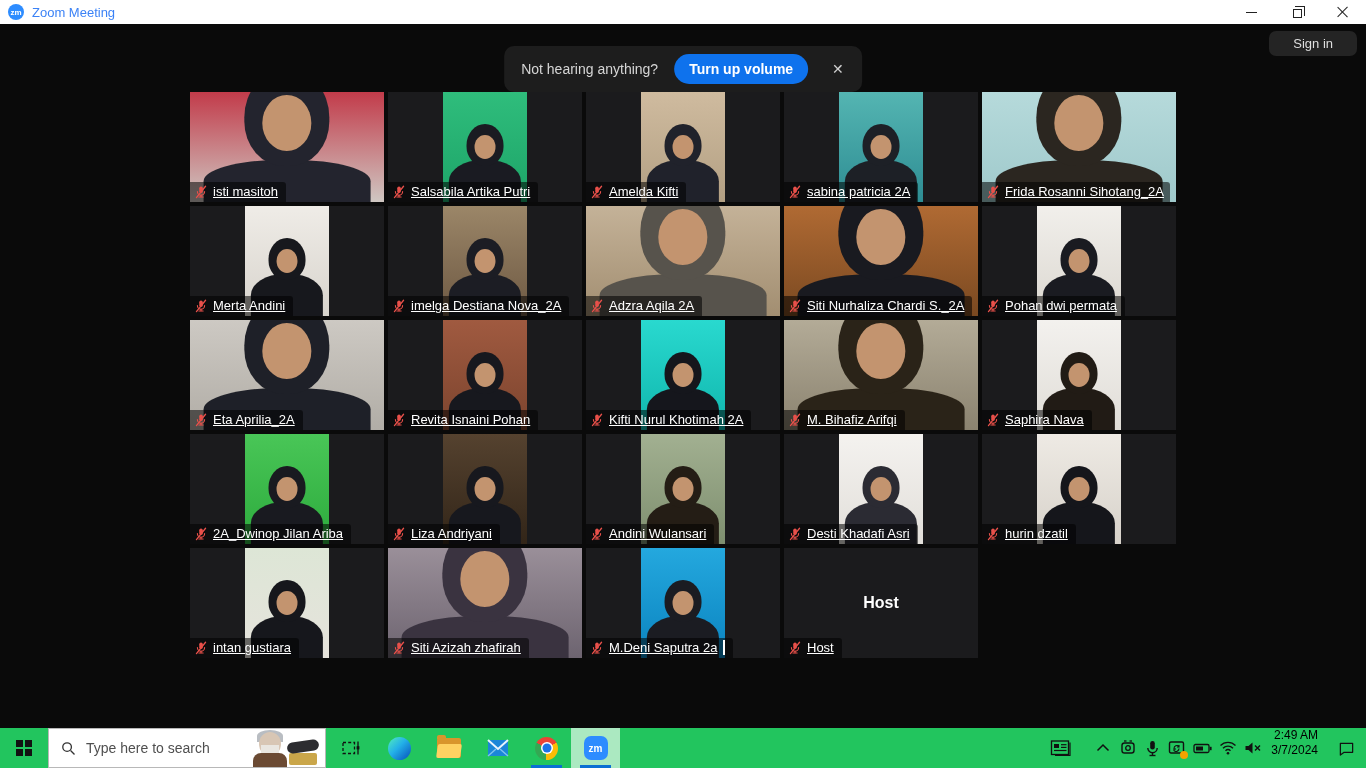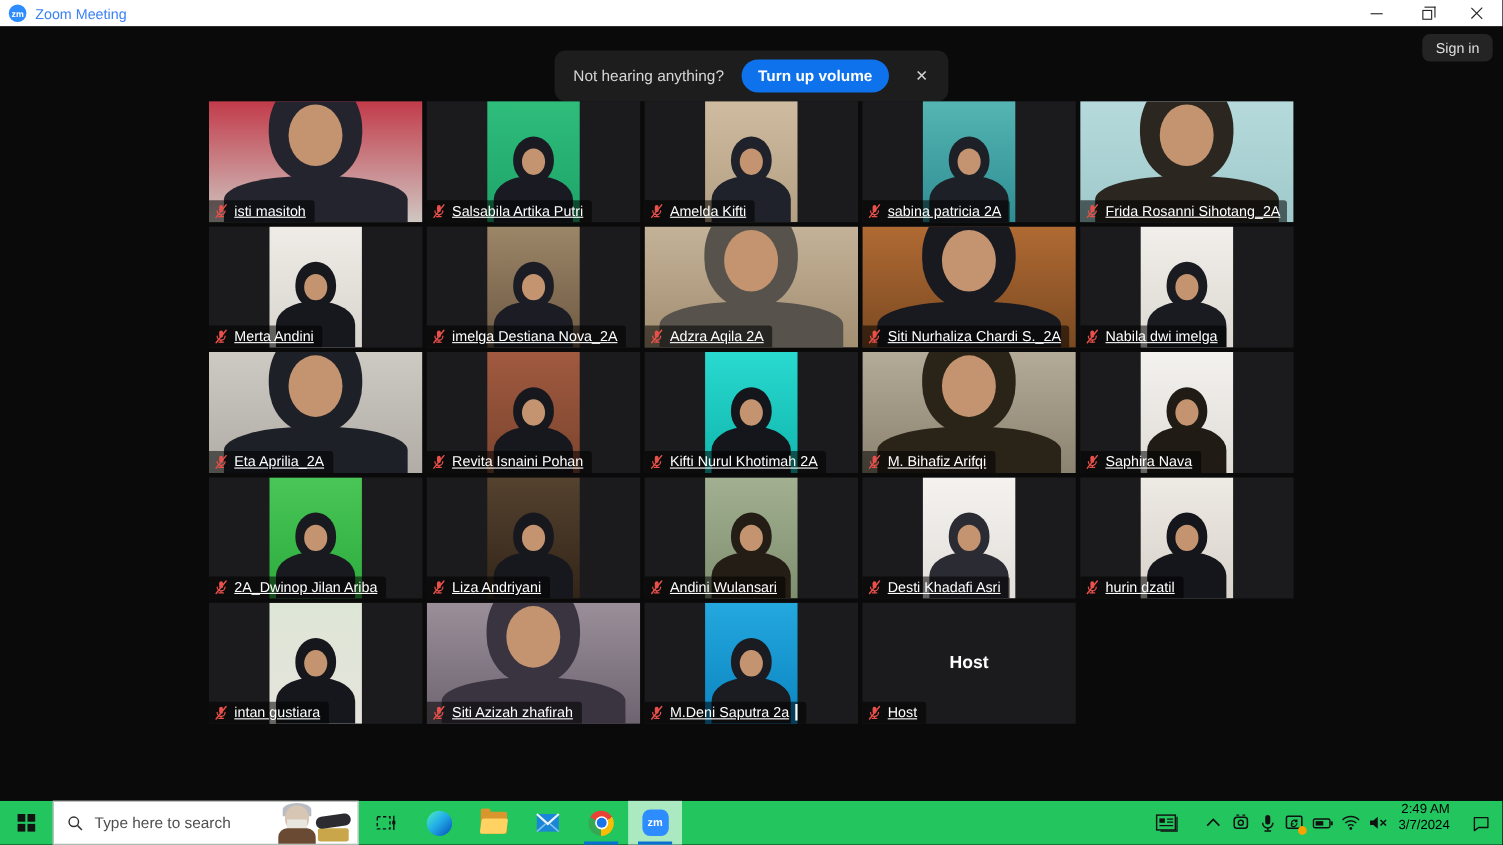--- a/index.html
+++ b/index.html
@@ -20,21 +20,21 @@
   .glyph-max:before { content:""; position:absolute; left:1px; top:-4px; width:9px; height:9px;
     border:1px solid #222; border-left:none; border-bottom:none; }
   .glyph-close { position:relative; width:12px; height:12px; }
   .glyph-close:before,.glyph-close:after { content:""; position:absolute; left:5px; top:-1px;
     width:1.4px; height:14px; background:#222; }
   .glyph-close:before { transform:rotate(45deg); } .glyph-close:after { transform:rotate(-45deg); }
 
   
   .stage { position:relative; height:704px; background:#0a0a0a; }
   .signin { position:absolute; top:7px; right:9px; background:#242424; color:#dfdfdf;
-    font-size:13px; padding:5px 12px; border-radius:7px; }
+    font-size:13px; padding:5px 24px; border-radius:7px; }
   .banner { position:absolute; top:22px; left:50%; transform:translateX(-50%);
     background:#1d1d1d; border-radius:10px; display:flex; align-items:center;
     gap:16px; padding:8px 10px 8px 17px; }
   .banner-text { color:#d6d6d6; font-size:14px; white-space:nowrap; }
   .banner-btn { background:#0E72ED; color:#fff; font-weight:bold; font-size:14px;
     border:none; border-radius:17px; padding:7px 15px; white-space:nowrap; }
   .banner-close { color:#d0d0d0; font-size:14px; padding:2px 8px; cursor:default; }
 
   .grid { position:absolute; left:190px; top:68px; width:986px; height:566px;
     display:grid; grid-template-columns:repeat(5,1fr); grid-template-rows:repeat(5,1fr);
@@ -331,21 +331,21 @@
             </div>
           </div>
           <div class="label">
             <svg class="mic" viewBox="0 0 16 16">
   <rect x="6" y="1.6" width="4" height="7.4" rx="2" fill="#e8504a"></rect>
   <path d="M3.9 7.6a4.1 4.1 0 0 0 8.2 0" fill="none" stroke="#e8504a" stroke-width="1.3" stroke-linecap="round"></path>
   <line x1="8" y1="11.6" x2="8" y2="13.4" stroke="#e8504a" stroke-width="1.3" stroke-linecap="round"></line>
   <line x1="5.6" y1="13.7" x2="10.4" y2="13.7" stroke="#e8504a" stroke-width="1.3" stroke-linecap="round"></line>
   <line x1="2.8" y1="14.4" x2="13.2" y2="1.4" stroke="#e8504a" stroke-width="1.5" stroke-linecap="round"></line>
             </svg>
-            <span>Nabila dwi imelga</span>
+            <span>Pohan dwi permata</span>
           </div>
         </div>
         <div class="tile">
           <div class="video full" style="background: linear-gradient(rgb(205, 201, 195), rgb(177, 173, 166));">
             <div class="person">
         <div class="shoulders" style="background:#1e2028"></div>
         <div class="head" style="background:#1e2028">
                 <div class="face"></div>
               </div>
             </div>

